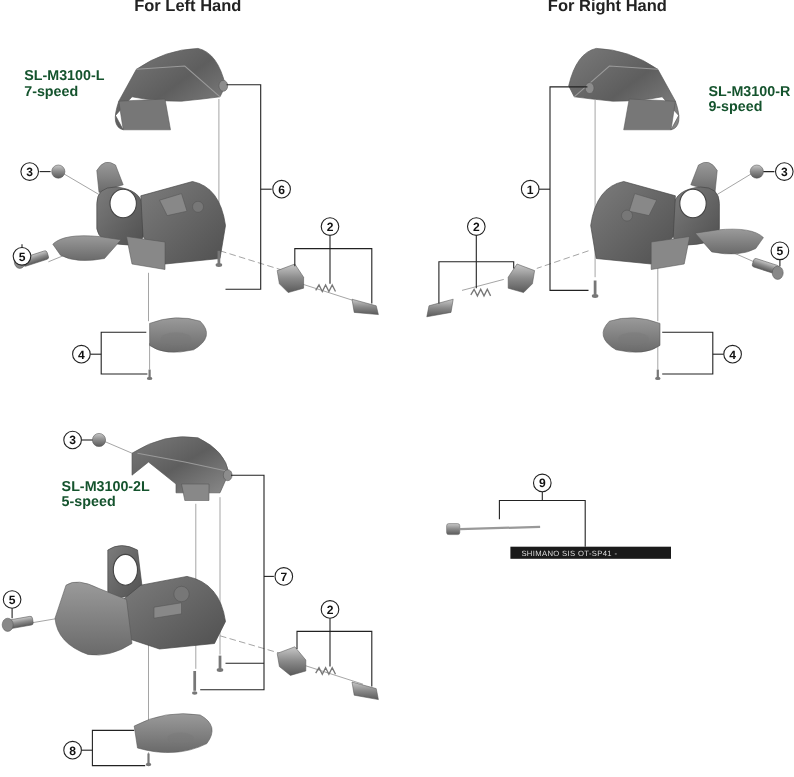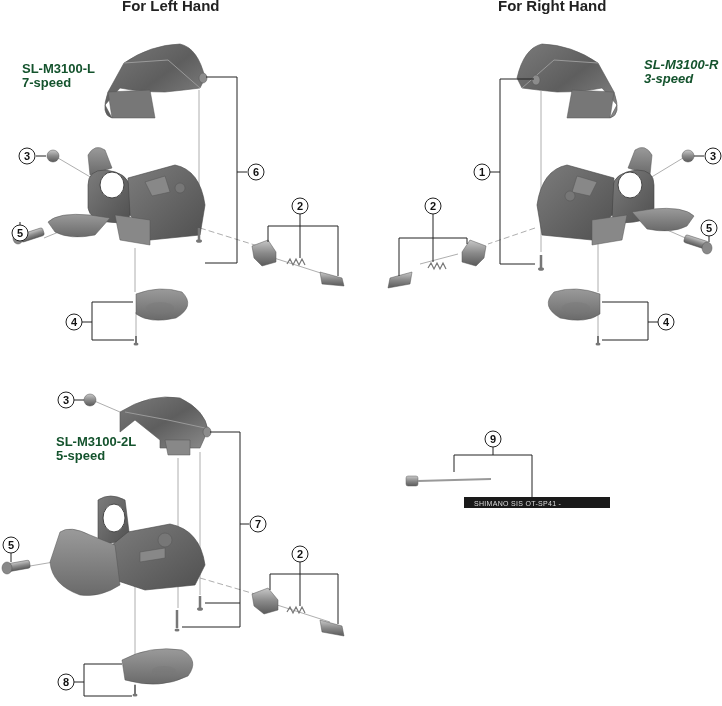--- a/index.html
+++ b/index.html
@@ -14,23 +14,23 @@
 </head>
 <body>
 
 <div class="heading" style="left:122px;">For Left Hand</div>
 <div class="heading" style="left:498px;">For Right Hand</div>
 
 <div class="model" style="left:22px; top:62px;">
   <span>SL-M3100-L</span>
   <span>7-speed</span>
 </div>
-<div class="model" style="left:644px; top:58px;font-style:italic;">
+<div class="model" style="left:644px; top:76px;">
   <span>SL-M3100-R</span>
-  <span>3-speed</span>
+  <span>9-speed</span>
 </div>
 <div class="model" style="left:22px; top:435px;margin-left:34px;">
   <span>SL-M3100-2L</span>
   <span>5-speed</span>
 </div>
 
 <svg id="diagram" width="722" height="706" viewBox="0 0 722 706">
   <defs>
     <linearGradient id="gCover" x1="0" y1="0" x2="1" y2="1">
       <stop offset="0" stop-color="#7a7a7a"></stop>

